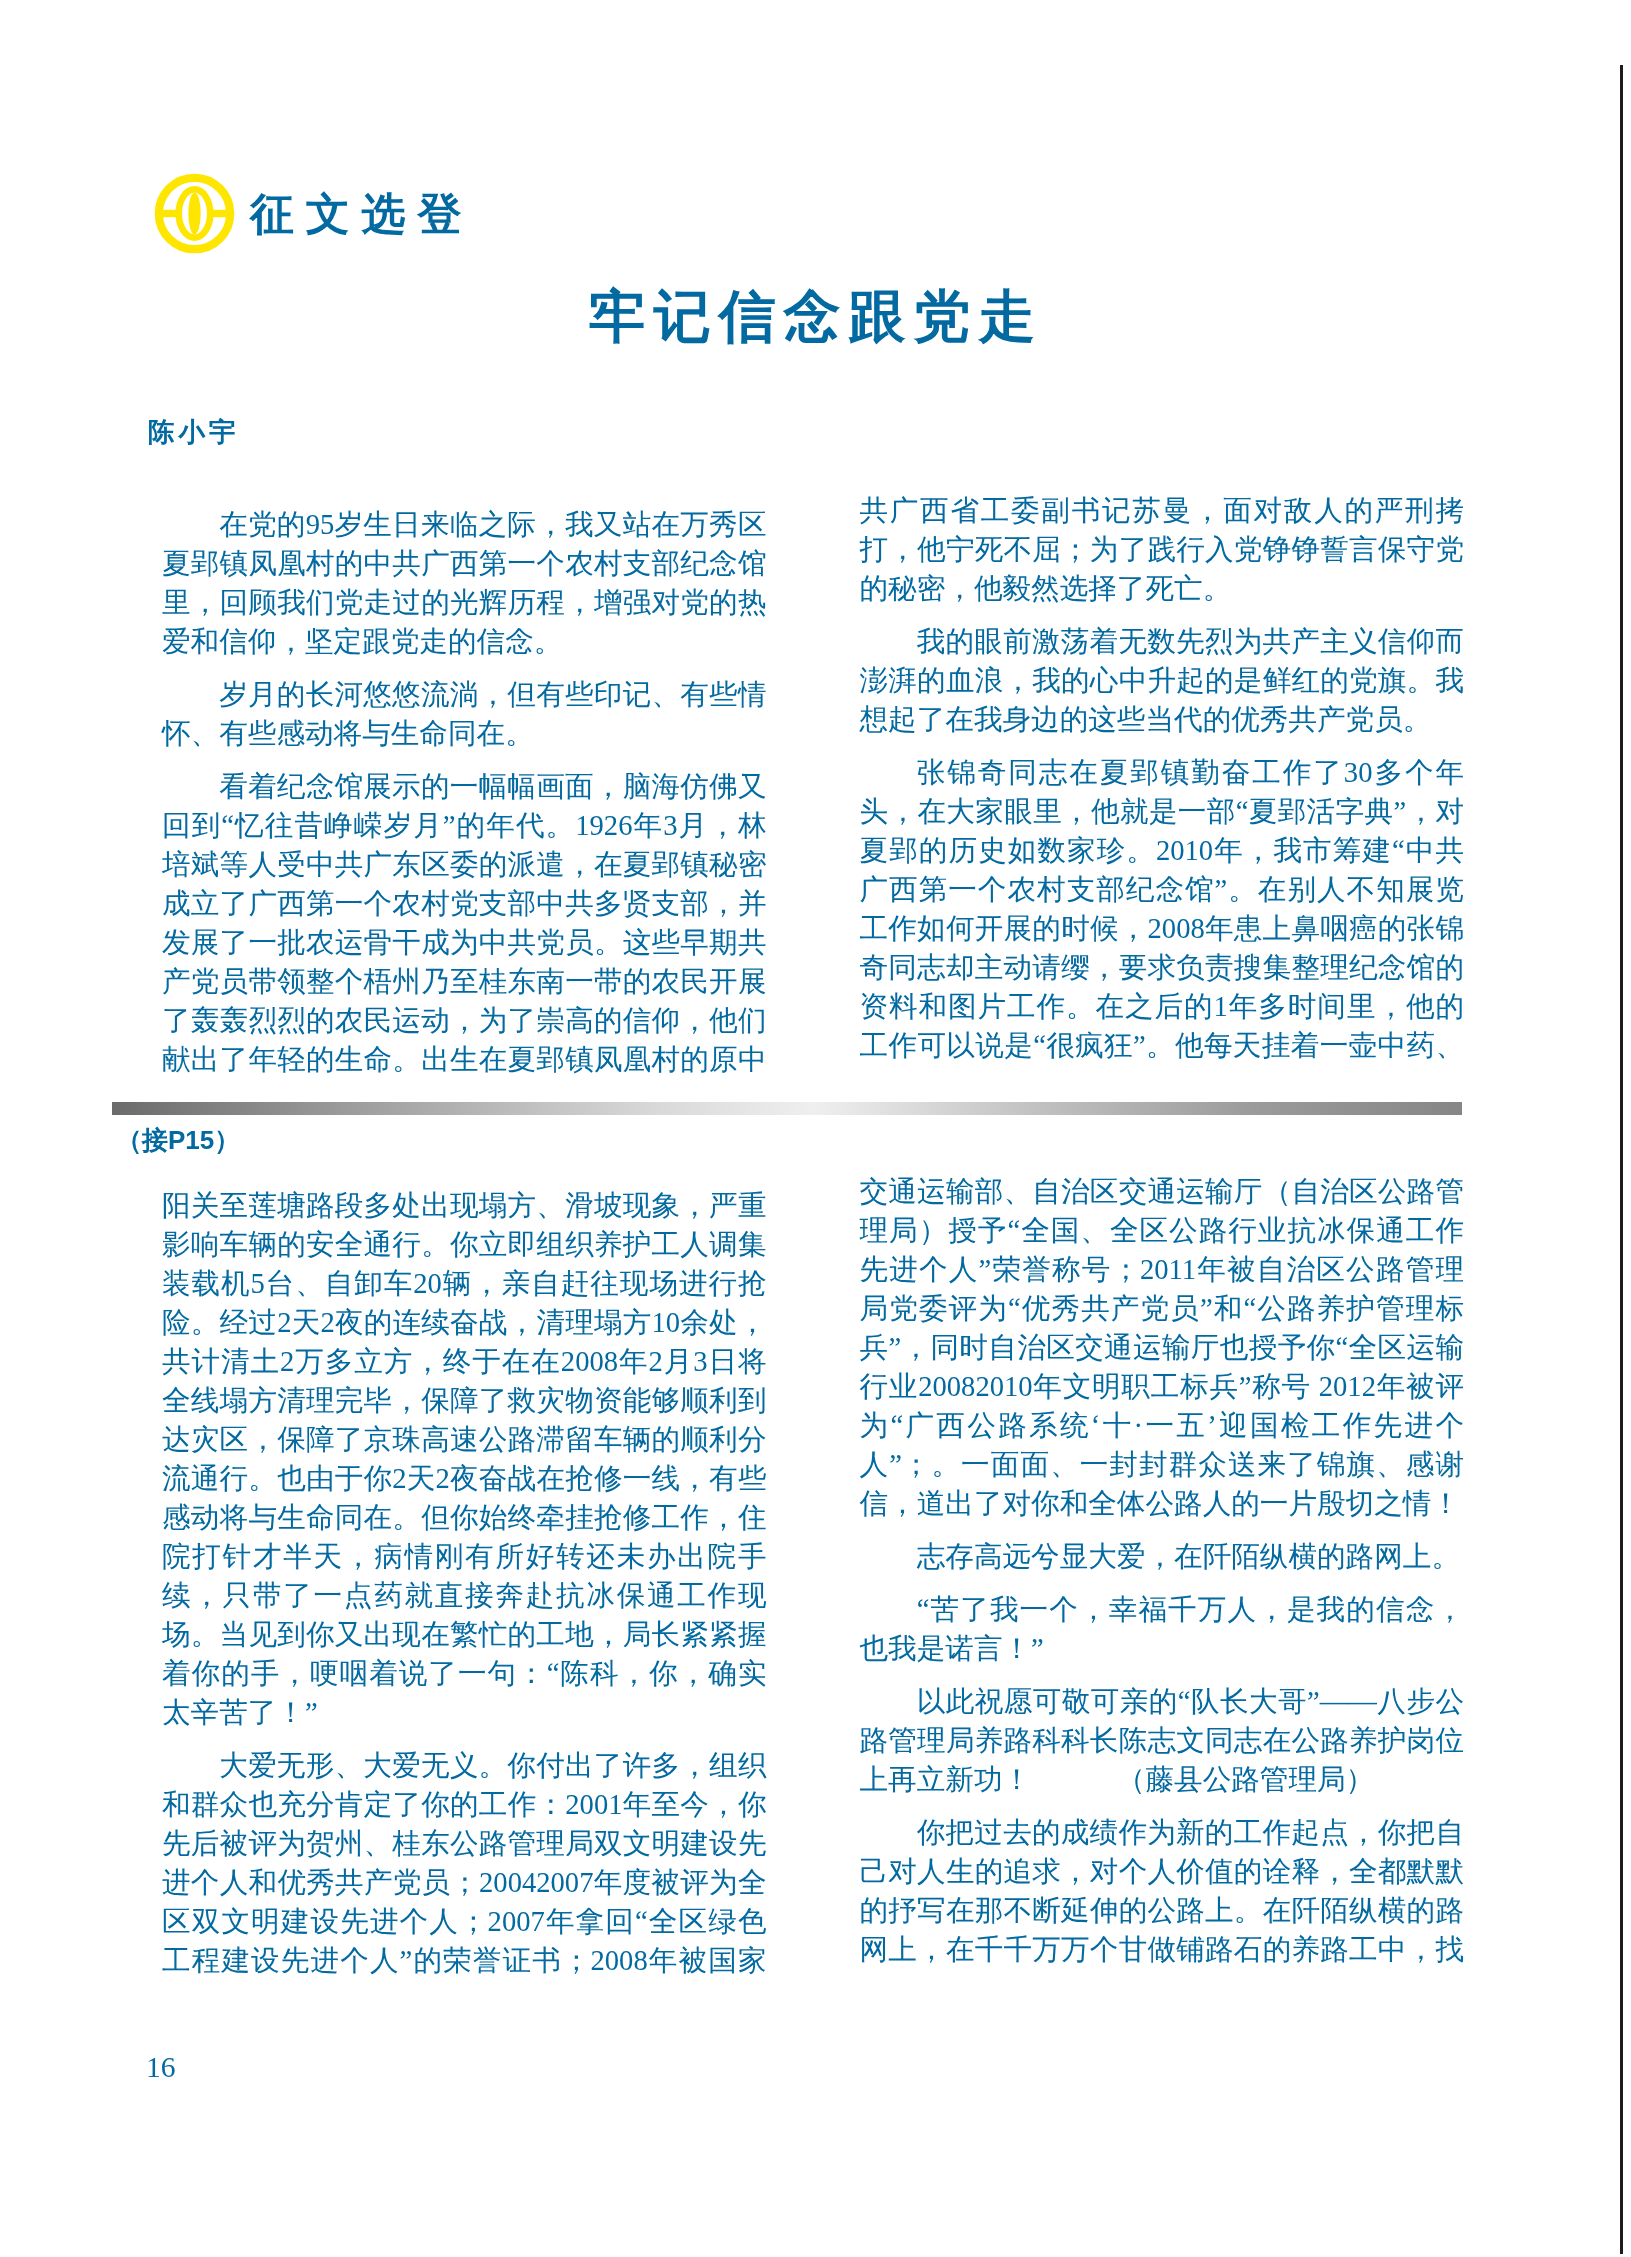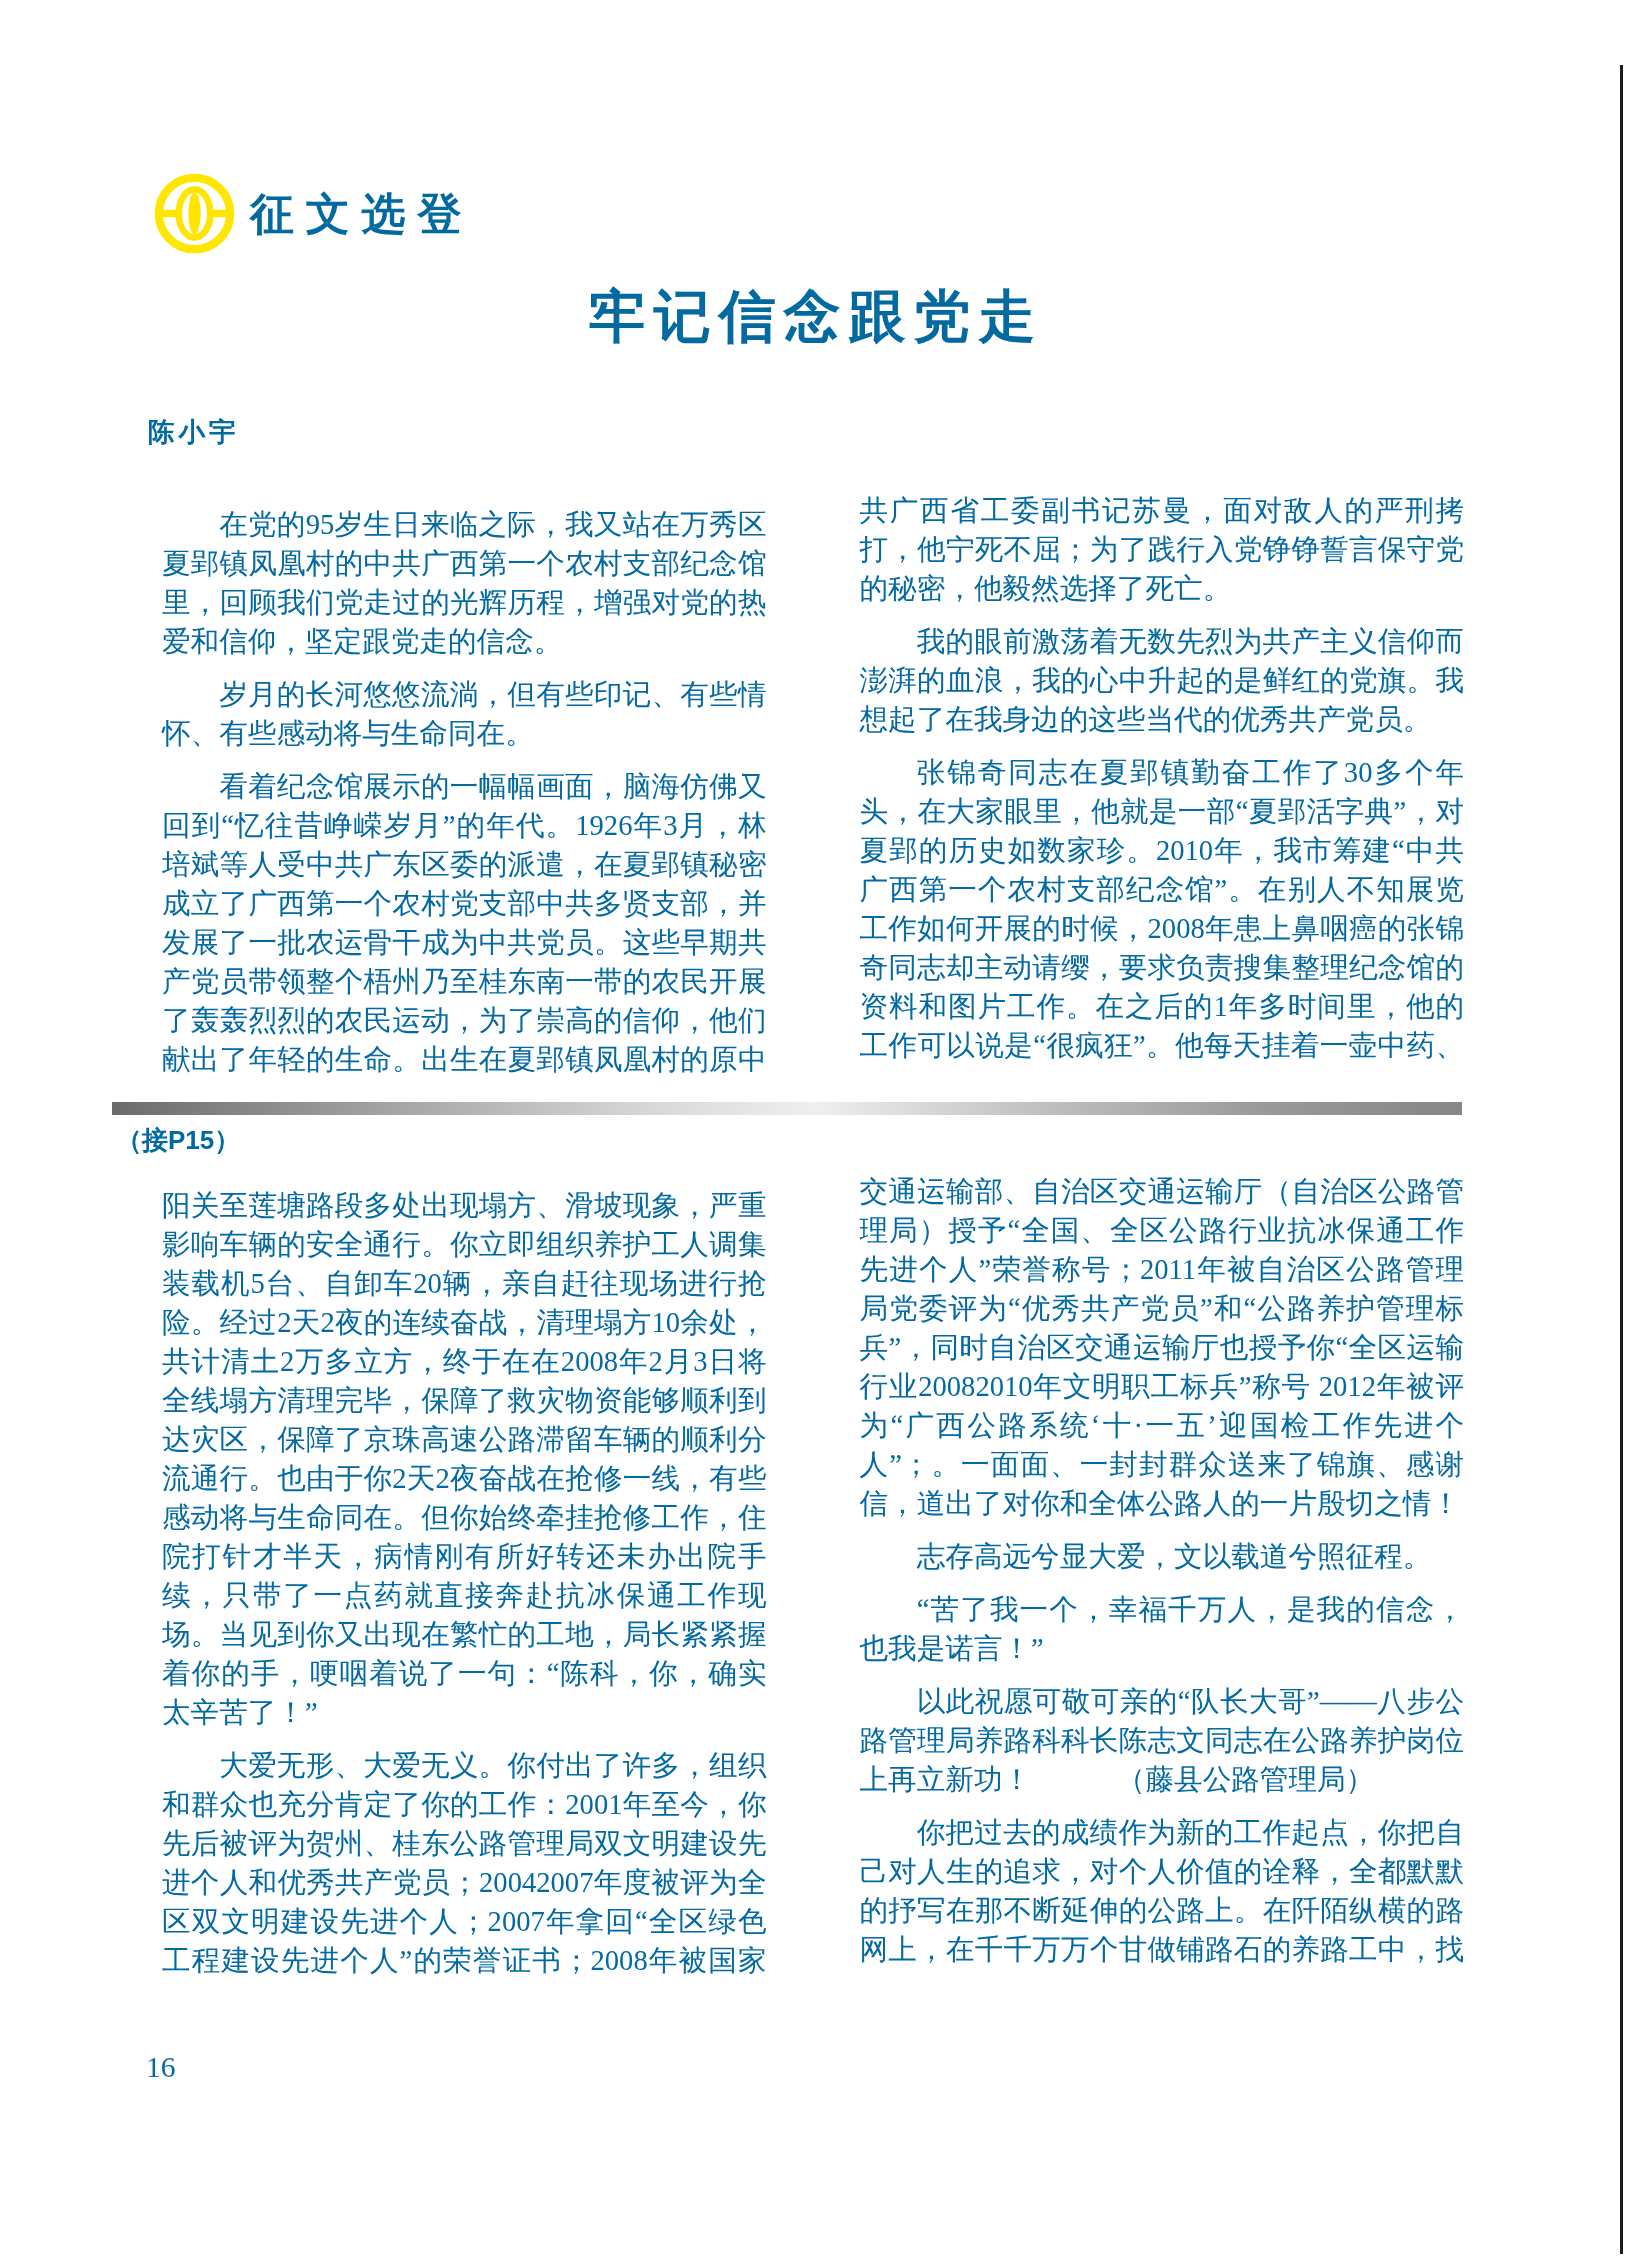--- a/index.html
+++ b/index.html
@@ -121,21 +121,21 @@
       <p>我的眼前激荡着无数先烈为共产主义信仰而澎湃的血浪，我的心中升起的是鲜红的党旗。我想起了在我身边的这些当代的优秀共产党员。</p>
       <p>张锦奇同志在夏郢镇勤奋工作了30多个年头，在大家眼里，他就是一部“夏郢活字典”，对夏郢的历史如数家珍。2010年，我市筹建“中共广西第一个农村支部纪念馆”。在别人不知展览工作如何开展的时候，2008年患上鼻咽癌的张锦奇同志却主动请缨，要求负责搜集整理纪念馆的资料和图片工作。在之后的1年多时间里，他的工作可以说是“很疯狂”。他每天挂着一壶中药、口袋装着药片，拖着病体跑市区上桂林，详实搜集丰富资料。为了不让同事们担心，也怕自</p>
     </div>
 
   <div class="divider"></div>
   <div class="cont-marker">（接P15）</div>
 
   <div class="twocol part2">
       <p>阳关至莲塘路段多处出现塌方、滑坡现象，严重影响车辆的安全通行。你立即组织养护工人调集装载机5台、自卸车20辆，亲自赶往现场进行抢险。经过2天2夜的连续奋战，清理塌方10余处，共计清土2万多立方，终于在在2008年2月3日将全线塌方清理完毕，保障了救灾物资能够顺利到达灾区，保障了京珠高速公路滞留车辆的顺利分流通行。也由于你2天2夜奋战在抢修一线，有些感动将与生命同在。但你始终牵挂抢修工作，住院打针才半天，病情刚有所好转还未办出院手续，只带了一点药就直接奔赴抗冰保通工作现场。当见到你又出现在繁忙的工地，局长紧紧握着你的手，哽咽着说了一句：“陈科，你，确实太辛苦了！”</p>
       <p>大爱无形、大爱无义。你付出了许多，组织和群众也充分肯定了你的工作：2001年至今，你先后被评为贺州、桂东公路管理局双文明建设先进个人和优秀共产党员；20042007年度被评为全区双文明建设先进个人；2007年拿回“全区绿色工程建设先进个人”的荣誉证书；2008年被国家交通运输部、自治区交通运输厅（自治区公路管理局）授予“全国、全区公路行业抗冰保通工作先进个人”荣誉称号；2011年被自治区公路管理局党委评为“优秀共产党员”和“公路养护管理标兵”，同时自治区交通运输厅也授予你“全区运输行业20082010年文明职工标兵”称号 2012年被评为“广西公路系统‘十·一五’迎国检工作先进个人”；。一面面、一封封群众送来了锦旗、感谢信，道出了对你和全体公路人的一片殷切之情！</p>
-      <p>志存高远兮显大爱，文以载道兮照征程。</p>
+      <p>志存高远兮显大爱，在阡陌纵横的路网上。</p>
       <p>“苦了我一个，幸福千万人，是我的信念，也我是诺言！”</p>
       <p>以此祝愿可敬可亲的“队长大哥”——八步公路管理局养路科科长陈志文同志在公路养护岗位上再立新功！　　　（藤县公路管理局）</p>
       <p>你把过去的成绩作为新的工作起点，你把自己对人生的追求，对个人价值的诠释，全都默默的抒写在那不断延伸的公路上。在阡陌纵横的路网上，在千千万万个甘做铺路石的养路工中，找到平凡造就永恒的光辉，找到一个共产党员的风采！</p>
     </div>
 
   <div class="page-number">16</div>
   <div class="edge-rule"></div>
 
 </div>
 

